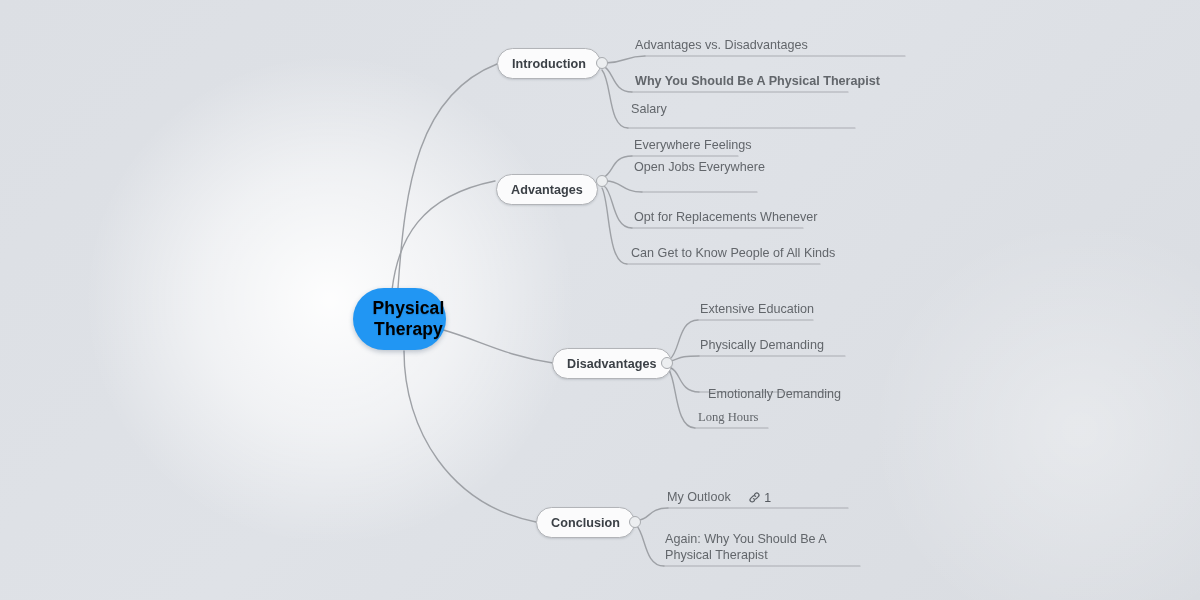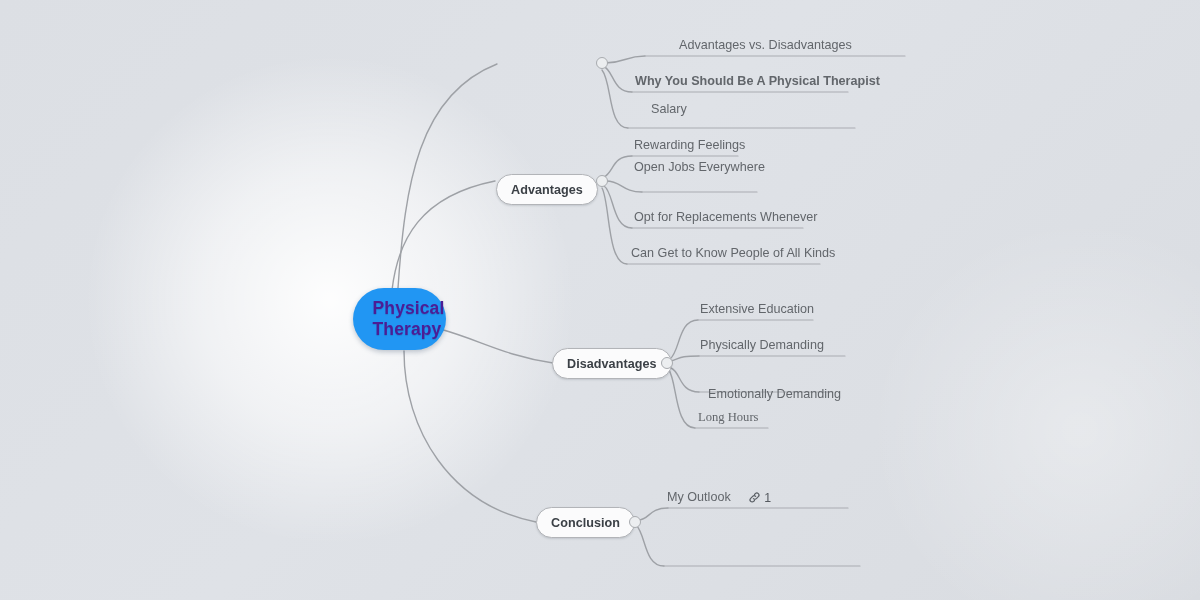--- a/index.html
+++ b/index.html
@@ -17,22 +17,22 @@
   }
   svg.links { position:absolute; left:0; top:0; width:1200px; height:600px; pointer-events:none; }
 
   
   .root-node {
     position:absolute; display:flex; align-items:center; justify-content:center;
     border-radius:34px;
     box-shadow:0 2px 5px rgba(40,60,90,0.28);
   }
   .root-node .root-label {
-    color:#4c1d95; font-size:17.5px; font-weight:bold; line-height:1.22;
-    letter-spacing:0.1px;
+    color:#000000; font-size:17.5px; font-weight:bold; line-height:1.22;
+    text-align:center; letter-spacing:0.1px;
     text-shadow:0 1px 1px rgba(0,0,0,0.13);
     white-space:pre-line;
     margin-left:18px;
   }
 
   
   .branch-node {
     position:absolute; display:flex; align-items:center; justify-content:center;
     background:#fbfbfc; border:1.6px solid #b2b4b8;
     border-radius:16px; height:31px; padding:0 14px;
@@ -113,39 +113,42 @@
       <line x1="668" y1="508" x2="848" y2="508"></line>
       <line x1="664" y1="566" x2="860" y2="566"></line>
     </g>
   </svg>
 
   <div class="root-node" style="left:353px; top:288px; width:93px; height:62px; background:#2196f3;">
     <span class="root-label">Physical
 Therapy</span>
   </div>
 
+  <div class="branch-node" style="left:497px; top:48px;">
+    <span class="branch-label">Introduction</span>
+  </div>
   <div class="junction" style="left:596px; top:57px;"></div>
 
-  <div class="leaf" style="left:635px; top:37px;margin-left:44px;">
+  <div class="leaf" style="left:635px; top:37px;">
     <span class="leaf-text">Advantages vs. Disadvantages</span>
   </div>
   <div class="leaf" style="left:635px; top:73px;font-weight:bold;">
     <span class="leaf-text">Why You Should Be A Physical Therapist</span>
   </div>
-  <div class="leaf" style="left:631px; top:101px;margin-left:20px;">
+  <div class="leaf" style="left:631px; top:101px;">
     <span class="leaf-text">Salary</span>
   </div>
 
   <div class="branch-node" style="left:496px; top:174px;">
     <span class="branch-label">Advantages</span>
   </div>
   <div class="junction" style="left:596px; top:175px;"></div>
 
   <div class="leaf" style="left:634px; top:137px;">
-    <span class="leaf-text">Rewarding Feelings</span>
+    <span class="leaf-text">Everywhere Feelings</span>
   </div>
   <div class="leaf" style="left:634px; top:159px;">
     <span class="leaf-text">Open Jobs Everywhere</span>
   </div>
   <div class="leaf" style="left:634px; top:209px;">
     <span class="leaf-text">Opt for Replacements Whenever</span>
   </div>
   <div class="leaf" style="left:631px; top:245px;">
     <span class="leaf-text">Can Get to Know People of All Kinds</span>
   </div>
@@ -179,14 +182,17 @@
       <span class="link-icon">
         <svg viewBox="0 0 16 16" width="13" height="13" fill="none" stroke="#5b6066" stroke-width="1.5" stroke-linecap="round">
           <path d="M6.6 9.4a2.6 2.6 0 0 0 3.7 0l2.4-2.4a2.6 2.6 0 0 0-3.7-3.7l-1 1"></path>
           <path d="M9.4 6.6a2.6 2.6 0 0 0-3.7 0L3.3 9a2.6 2.6 0 0 0 3.7 3.7l1-1"></path>
         </svg>
       </span>
       <span class="count">1</span>
     </span>
   </div>
 
+  <div class="leaf wrap" style="left:665px; top:531px; width:196px;">
+    <span class="leaf-text">Again: Why You Should Be A Physical Therapist</span>
+  </div>
 
 </div>
 
 </body></html>

